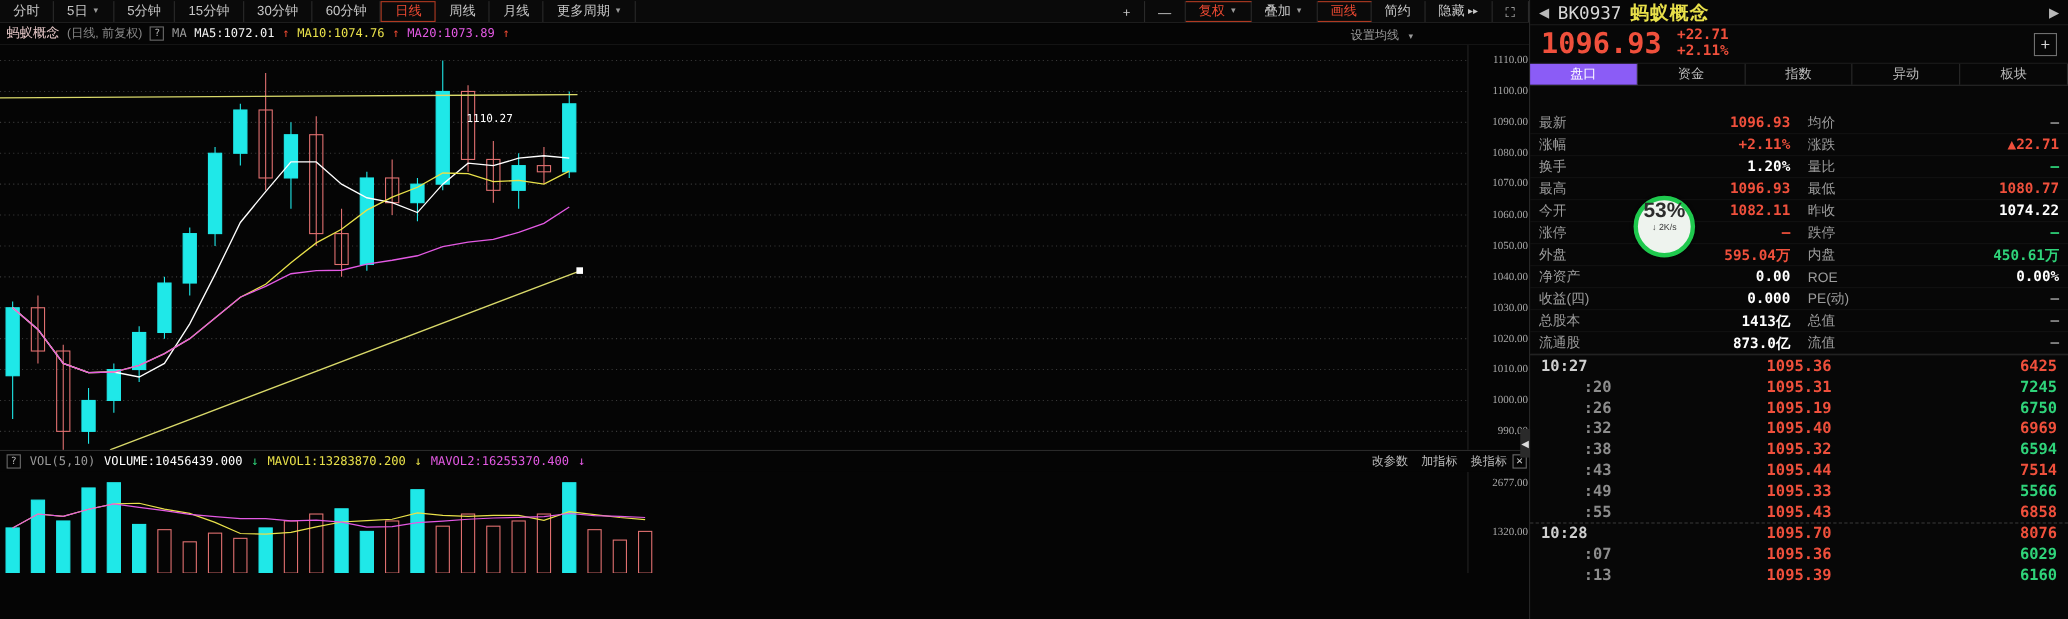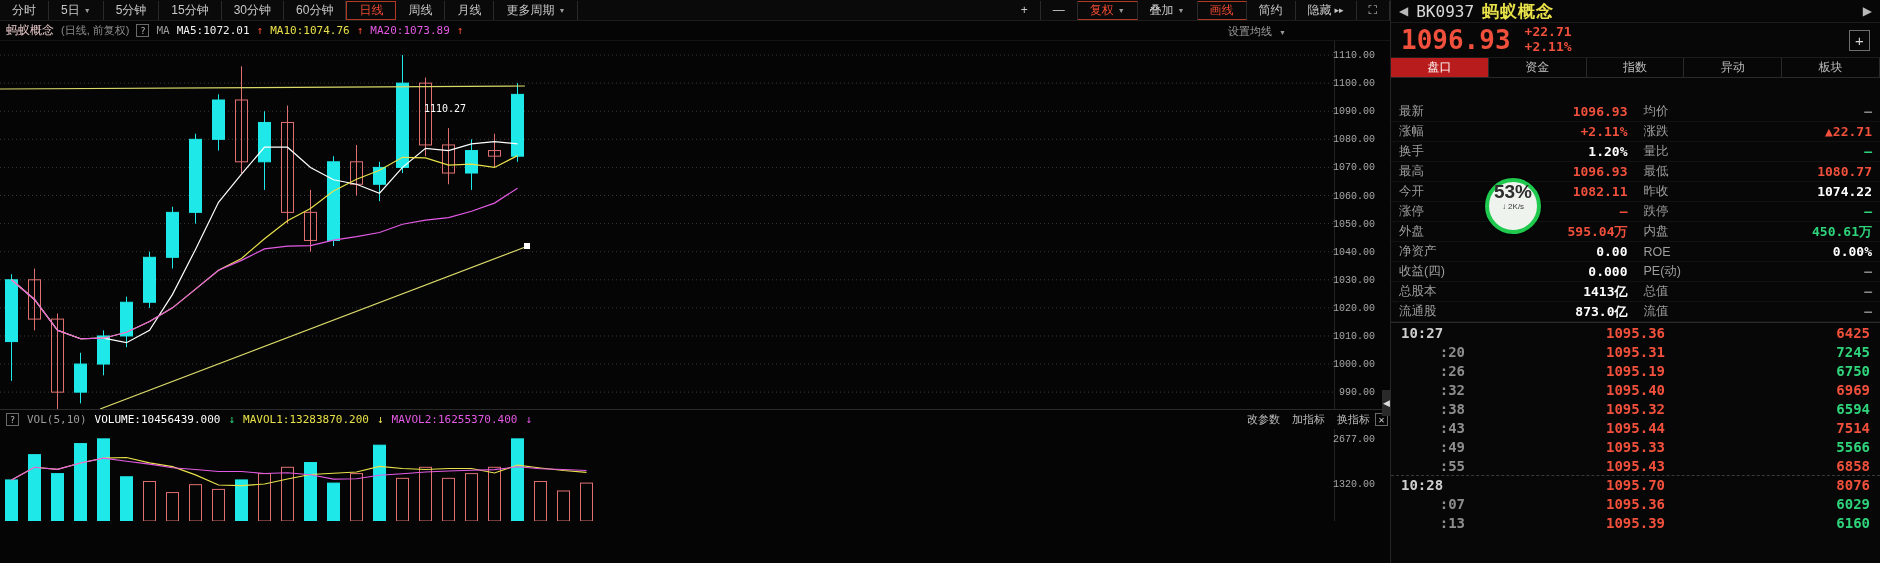--- a/index.html
+++ b/index.html
@@ -9,21 +9,21 @@
     font-family:"Liberation Sans","DejaVu Sans",sans-serif;
     color:#cfcfcf; overflow:hidden; position:relative;
   }
   .app{ width:1880px; height:563px; display:flex; background:#060606; }
 
   
   .left{ width:1390px; height:563px; position:relative; background:#050505; }
 
   
   .toolbar{
-    height:21px; display:flex; align-items:center;
+    height:21px; display:flex; align-items:flex-end;
     border-bottom:1px solid #1d1d1d; background:#0a0a0a;gap:34px;
   }
   .tb-item{
     display:flex; align-items:center; justify-content:center;
     padding:0 12px; font-size:12px; color:#c8c8c8;
     border-right:1px solid #2a2a2a; cursor:pointer; white-space:nowrap;
   }
   .tb-item.active{ color:#ef4a32; border:1px solid #b03a22; }
   .tb-caret{ margin-left:4px; font-size:7px; color:#9a9a9a; }
   .tb-spacer{ flex:1; border-right:none; }
@@ -54,22 +54,22 @@
   }
 
   
   .chart-wrap{ position:relative; height:368px; }
   .plot{ position:absolute; left:0; top:0; right:0; bottom:0; }
   .yaxis{
     position:absolute; right:0; top:0; width:56px; height:100%;
     border-left:1px solid #232323;
   }
   .ytick{
-    position:absolute; right:15px; font-size:10px; color:#a9a9a9;
-    font-family:Liberation Mono, monospace;
+    position:absolute; right:1px; font-size:10px; color:#a9a9a9;
+    font-family:Liberation Serif, serif;
     transform:translateY(-50%); white-space:nowrap;
   }
 
   
   .vol-bar{
     height:20px; display:flex; align-items:center; gap:8px; padding:0 6px;
     font-size:11px; font-family:"DejaVu Sans Mono","Liberation Mono",monospace;
     border-top:1px solid #2a2a2a; background:#050505; position:relative;
   }
   .vol-name{ color:#9a9a9a; }
@@ -119,21 +119,21 @@
     margin-left:auto; width:21px; height:21px; border:1px solid #6f6f6f;
     display:flex; align-items:center; justify-content:center;
     color:#d5d5d5; font-size:15px; cursor:pointer;
   }
 
   .tabs{ height:20px; display:flex; border-bottom:1px solid #2a2a2a; }
   .tab{
     flex:1; display:flex; align-items:center; justify-content:center;
     font-size:12px; color:#bcbcbc; border-right:1px solid #2a2a2a; cursor:pointer;
   }
-  .tab.active{ background:#b91c1c; color:#ffffff; }
+  .tab.active{ background:#8b5cf6; color:#ffffff; }
 
   .kv{ padding:0 0 0 0;margin-top:24px; }
   .kv-row{
     height:20px; display:flex; align-items:center;
     border-bottom:1px solid #121212;
   }
   .kv-cell{ width:50%; display:flex; align-items:center; padding:0 8px; }
   .k{ color:#9d9d9d; font-size:12.5px; white-space:nowrap; }
   .v{
     margin-left:auto; font-size:13px; font-weight:bold;

